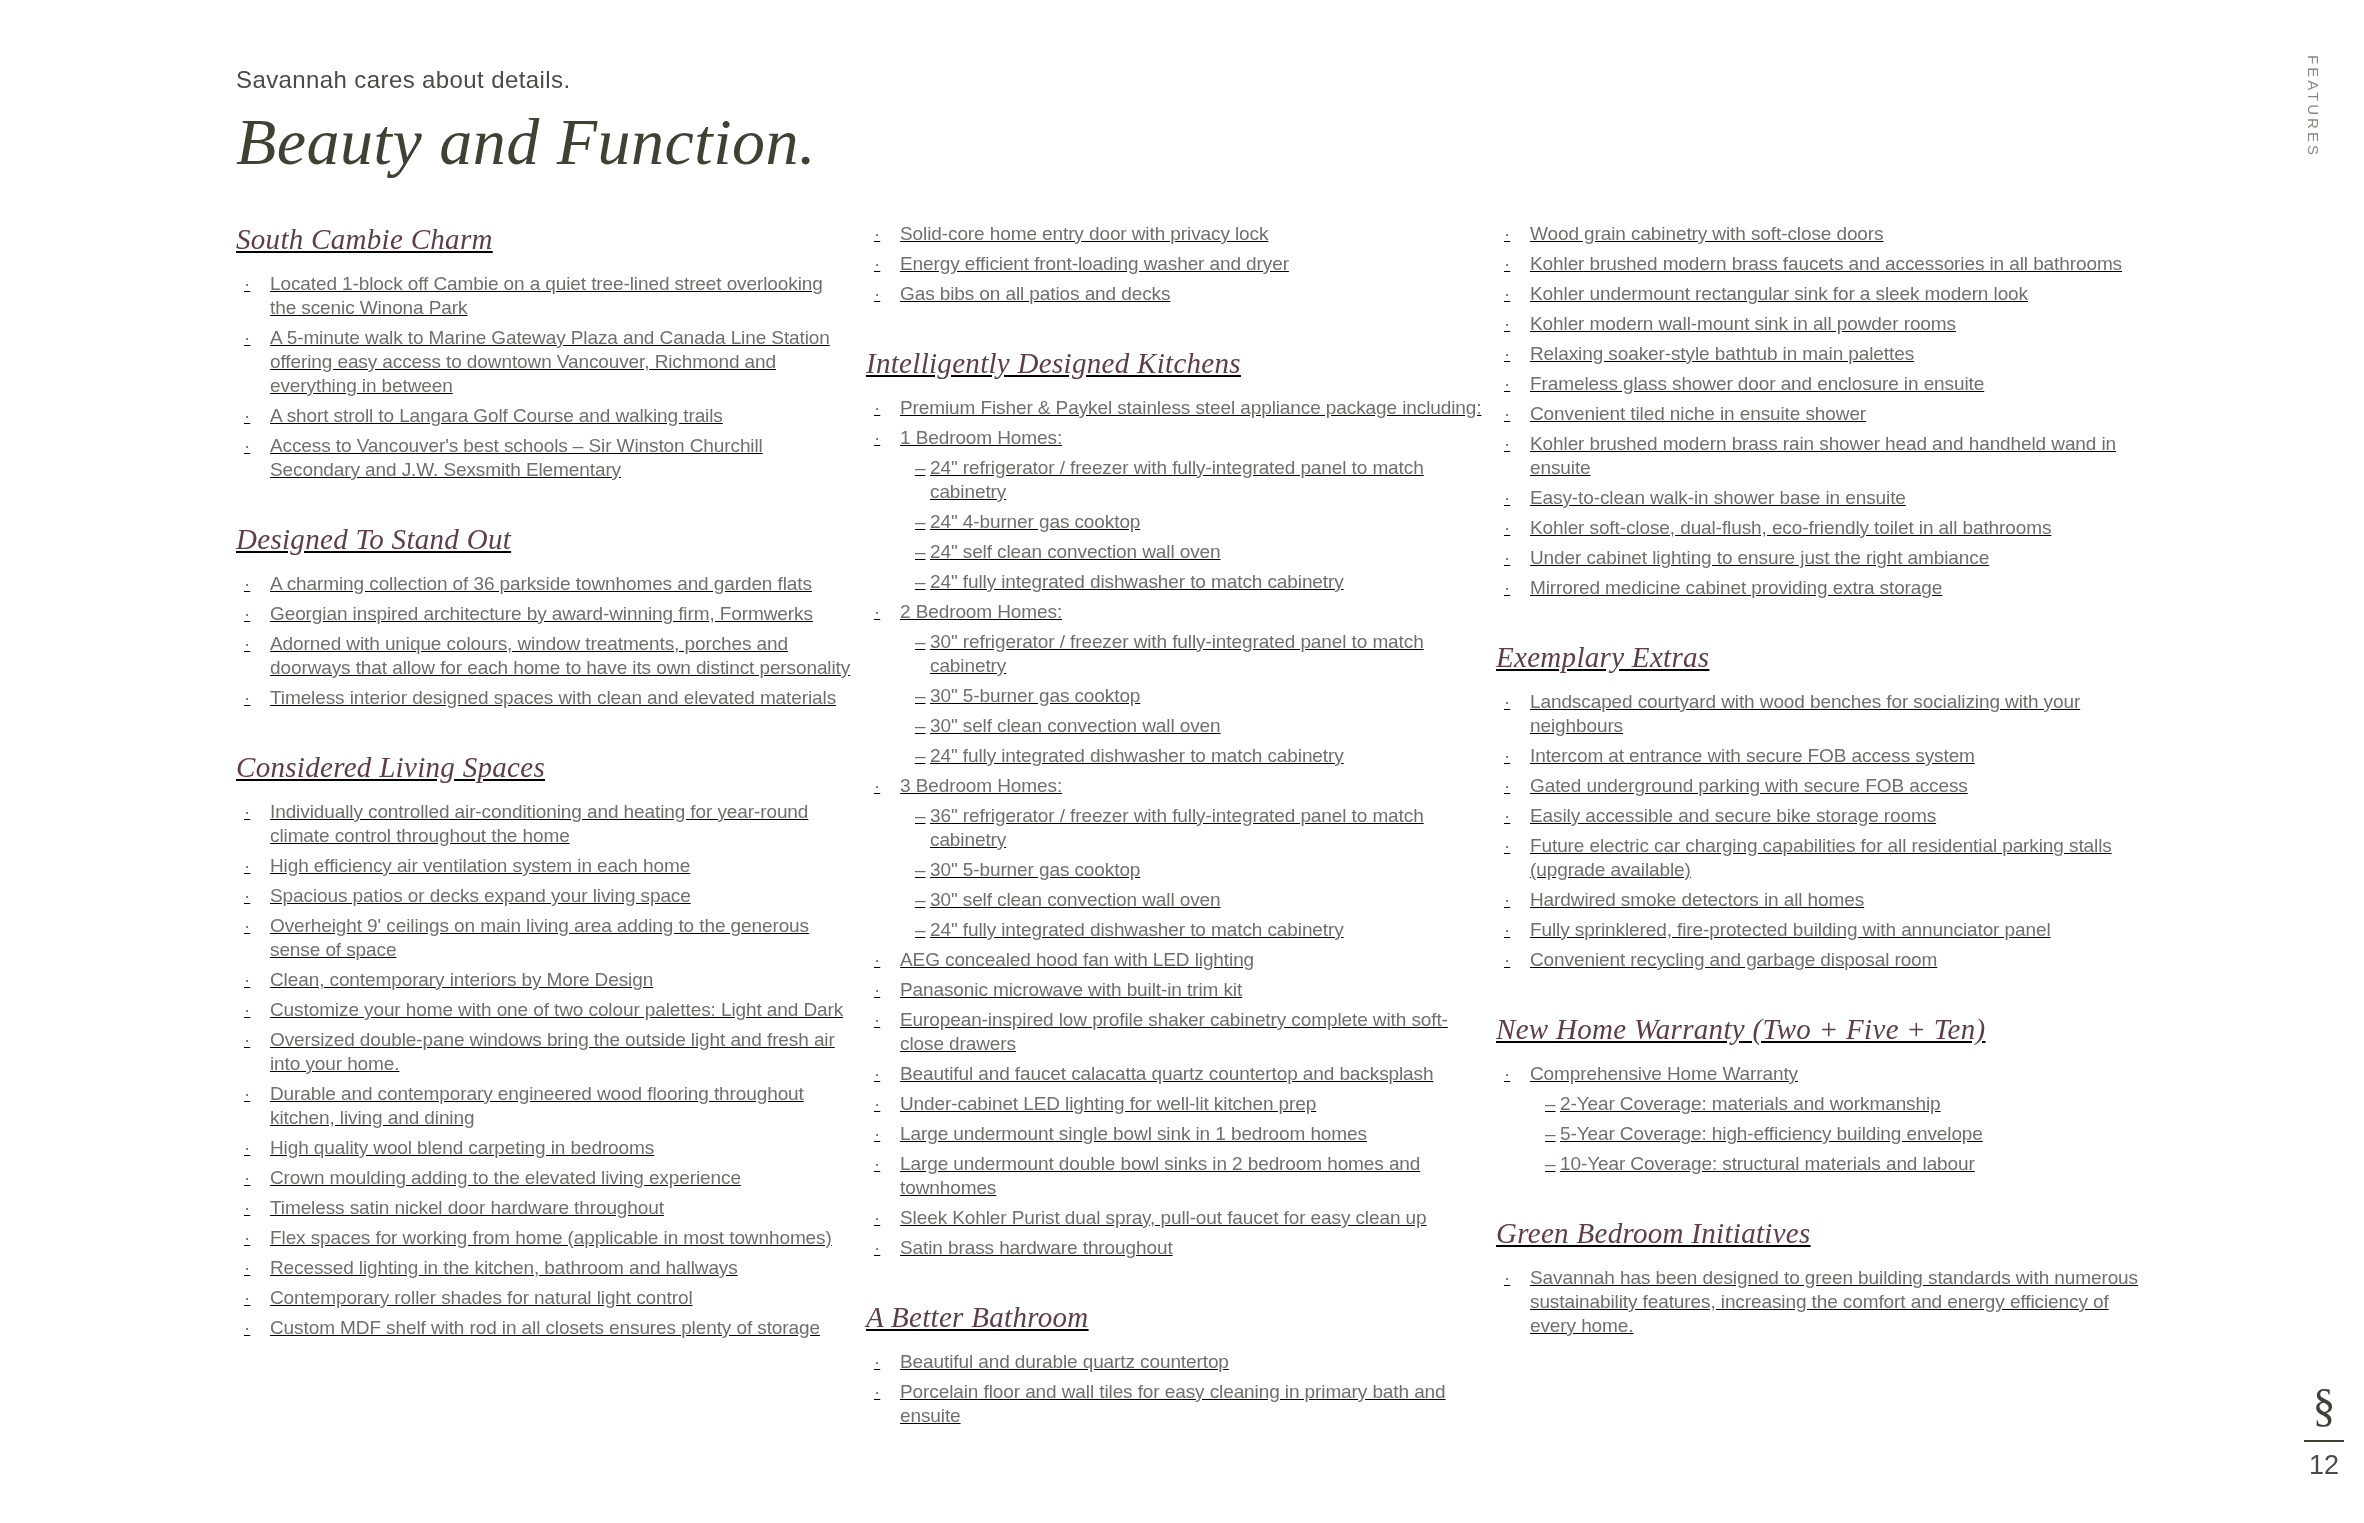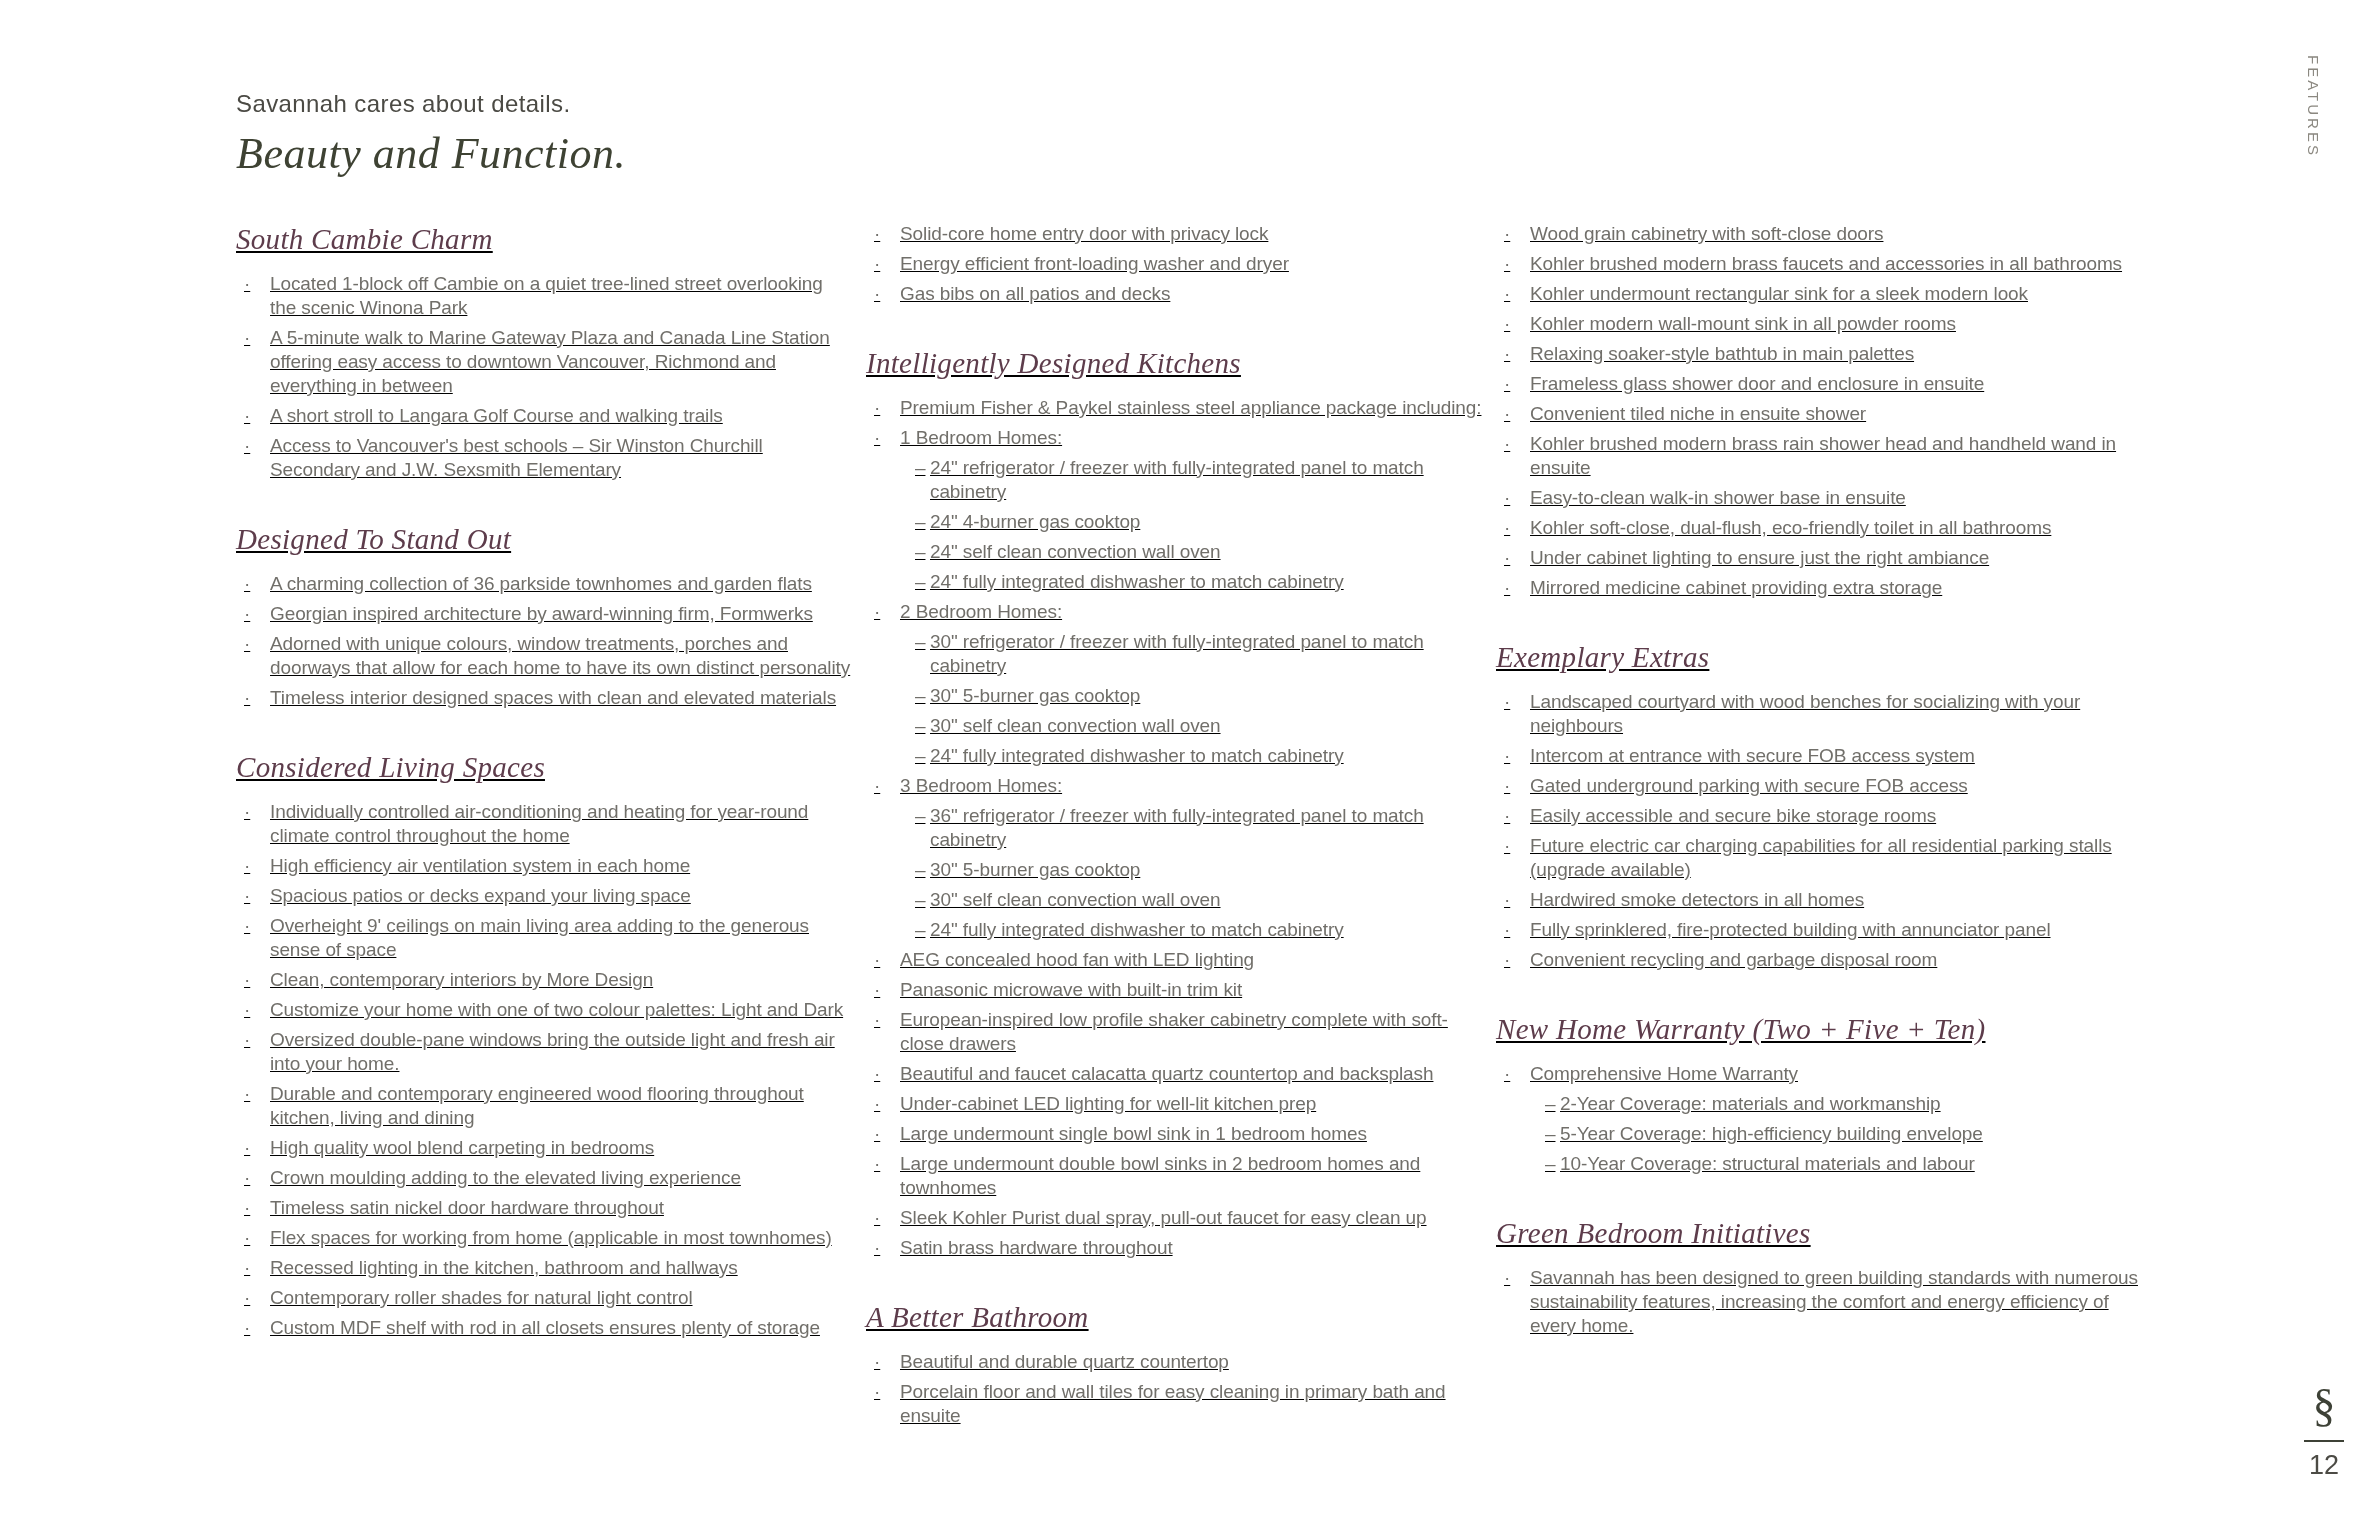--- a/index.html
+++ b/index.html
@@ -9,28 +9,28 @@
     background:#ffffff;
     overflow:hidden;
     font-family:"Liberation Sans",sans-serif;
     --c-heading:#5d3c4b;
     --c-title:#3e4233;
     --c-eyebrow:#4b4a44;
     --c-body:#716f6a;
     --c-side:#8b8880;
     --c-logo:#3d4136;
   }
-  .header{position:absolute;left:236px;top:66px;margin-top:24px;}
+  .header{position:absolute;left:236px;top:66px;}
   .eyebrow{
     font-size:24px;color:var(--c-eyebrow);
     letter-spacing:.4px;margin:0 0 10px 0;font-weight:400;
   }
   .title{
     font-family:"Liberation Serif",serif;font-style:italic;
-    font-size:44px;color:var(--c-title);margin:0;font-weight:500;
+    font-size:66px;color:var(--c-title);margin:0;font-weight:500;
     letter-spacing:.5px;
   }
   .cols{
     position:absolute;left:236px;top:222px;
     display:flex;
     text-decoration:underline;
   }
   .col{flex:0 0 auto;}
   .col1{width:618px;margin-right:12px;}
   .col2{width:618px;margin-right:12px;}

